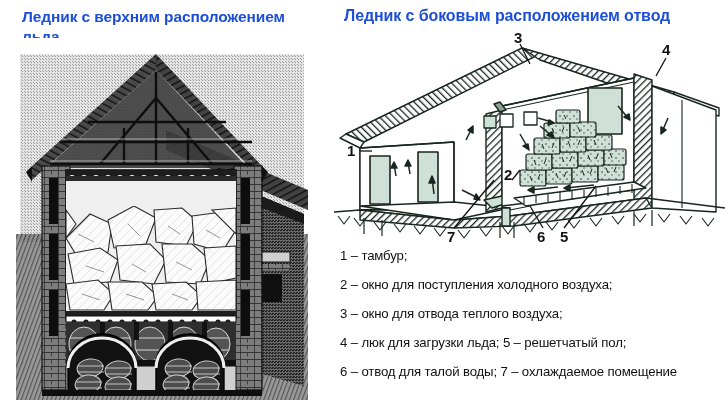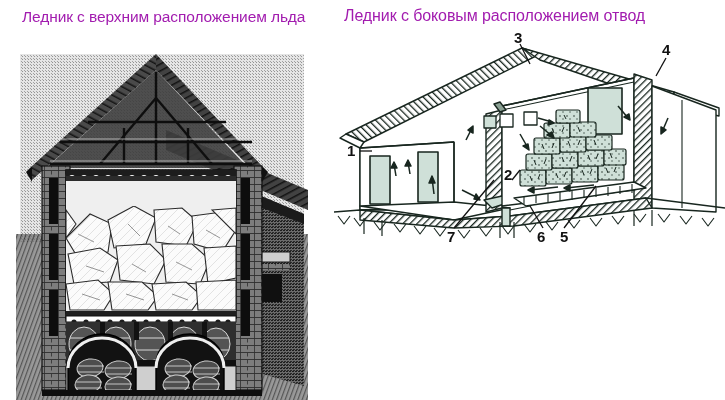--- a/index.html
+++ b/index.html
@@ -1,20 +1,20 @@
 <!DOCTYPE html>
 <html><head>
 <meta charset="utf-8">
 <style>
   html,body{margin:0;padding:0;background:#ffffff;}
   body{width:725px;height:400px;overflow:hidden;font-family:"Liberation Sans",sans-serif;}
   #page{position:relative;width:725px;height:400px;background:#fff;}
 
   .title{
-    position:absolute;font-weight:normal;color:#a21caf;
+    position:absolute;font-weight:bold;color:#1d4ed8;
     font-size:15.5px;line-height:20px;letter-spacing:-0.1px;
   }
   #title-left{left:22px;top:7px;width:290px;}
   #title-right{left:344px;top:5px;width:370px;font-size:16px;line-height:22px;}
 
   
   #left-fig{position:absolute;left:16px;top:38px;width:292px;height:362px;}
   #left-fig svg{display:block;}
 
   
@@ -446,14 +446,21 @@
         <text x="170" y="150">2</text>
         <text x="180" y="13">3</text>
         <text x="328" y="25">4</text>
         <text x="226" y="212">5</text>
         <text x="203" y="212">6</text>
         <text x="113" y="212">7</text>
       </g>
     </svg>
   </div>
 
+  <div id="legend">
+    <div class="legend-line">1 – тамбур;</div>
+    <div class="legend-line">2 – окно для поступления холодного воздуха;</div>
+    <div class="legend-line">3 – окно для отвода теплого воздуха;</div>
+    <div class="legend-line">4 – люк для загрузки льда; 5 – решетчатый пол;</div>
+    <div class="legend-line">6 – отвод для талой воды; 7 – охлаждаемое помещение</div>
+  </div>
 
 </div>
 
 </body></html>

